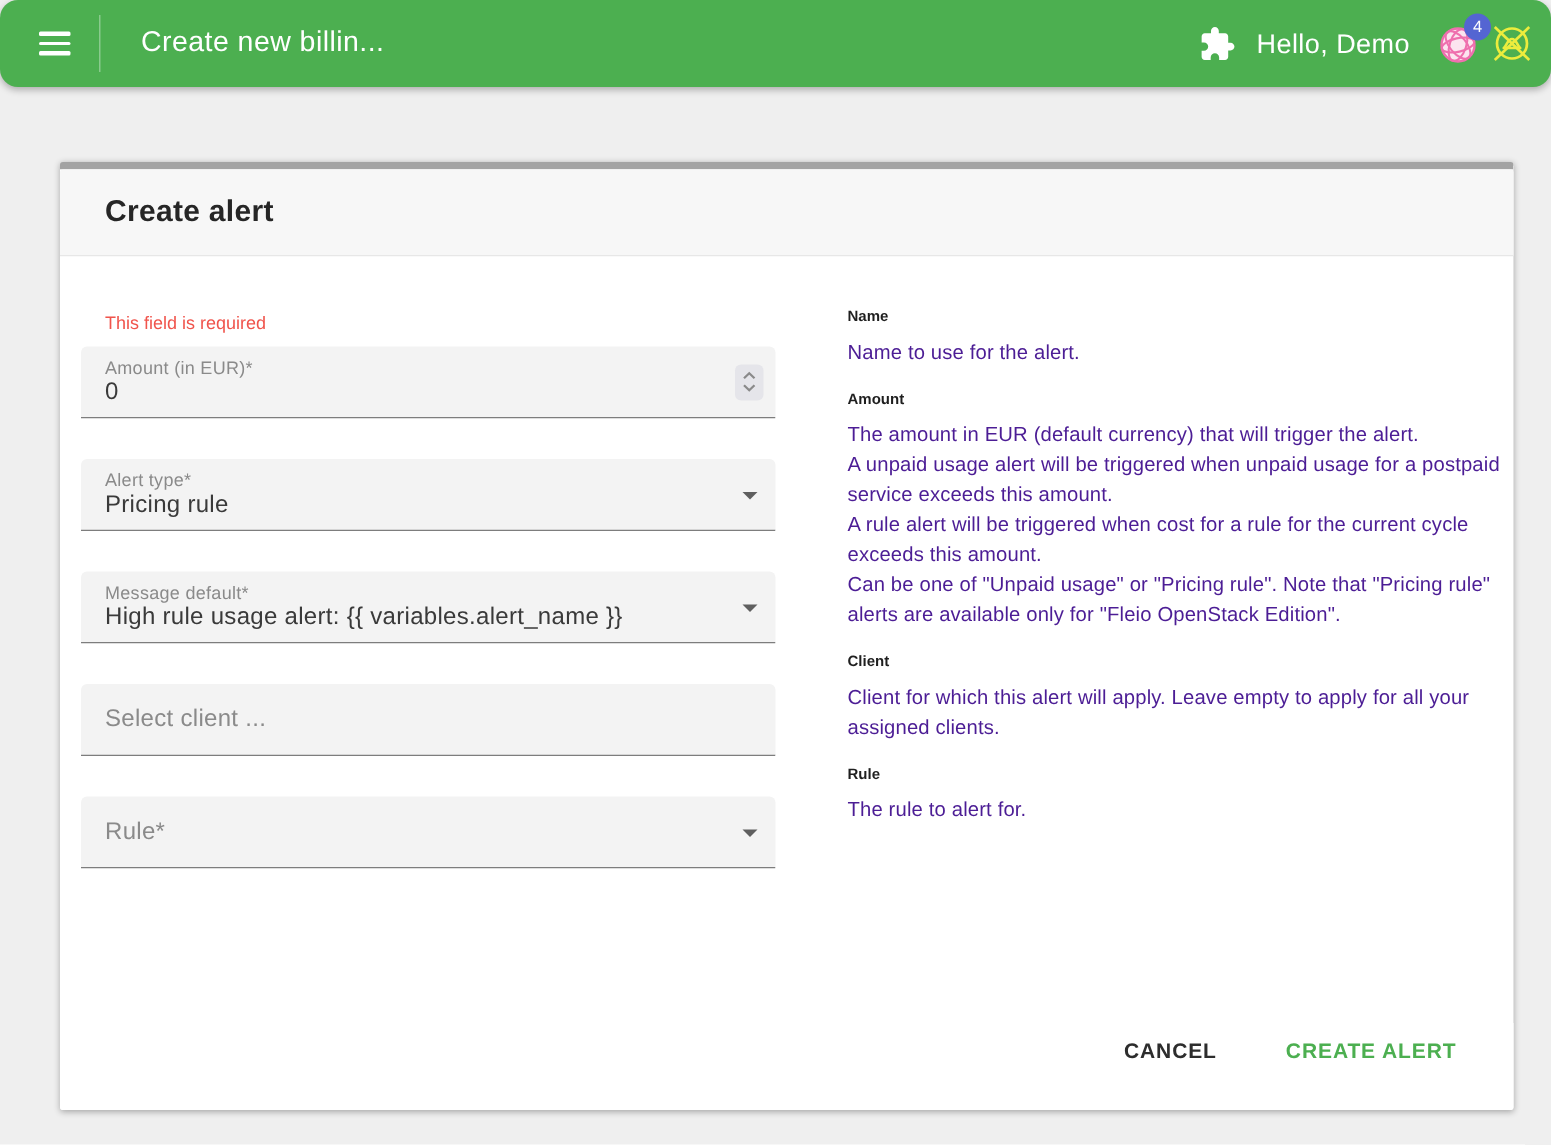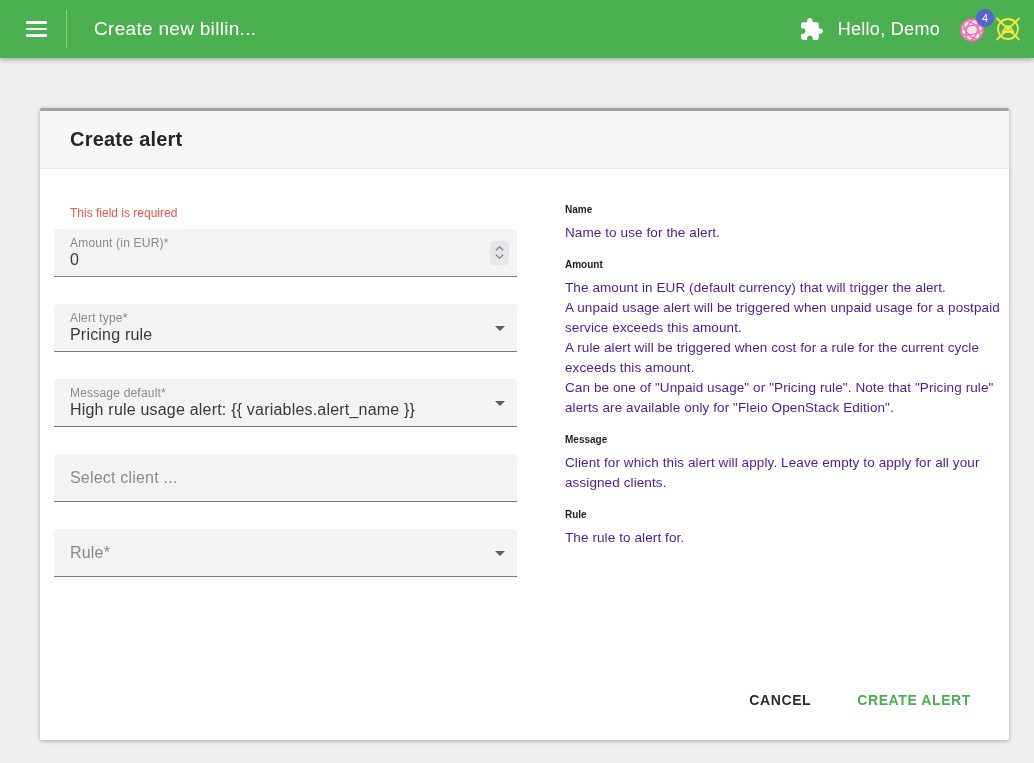--- a/index.html
+++ b/index.html
@@ -12,20 +12,21 @@
     color:#3a3a3a;
   }
 
   
   .toolbar {
     position:absolute; top:0; left:0; right:0; height:58px;
     background:#4caf50;
     display:flex; align-items:center;
     box-shadow:0 2px 5px rgba(0,0,0,.28);
     z-index:10;
+    border-radius:12px;
   }
   .hamburger {
     width:48px; height:48px; margin-left:12px;
     background:transparent; border:none; cursor:pointer;
     display:flex; flex-direction:column; justify-content:center; align-items:center; gap:4px;
   }
   .hamburger .bar { width:21px; height:2.5px; background:#fff; border-radius:1px; }
   .tb-divider { width:1px; height:38px; background:rgba(255,255,255,.35); margin-left:6px; }
   .tb-title {
     color:#fff; font-size:19px; margin-left:27px; letter-spacing:.3px;
@@ -43,21 +44,21 @@
     min-width:18px; height:18px; border-radius:50%;
     background:#5465d2; color:#fff; font-size:11px;
     display:flex; align-items:center; justify-content:center;
   }
   .toolbar .last { margin-right:8px; }
 
   
   .card {
     position:absolute; left:40px; top:108px; width:969px; height:632px;
     background:#fff; border-radius:2px;
-    border-top:3px solid #a3a3a3;
+    border-top:5px solid #a3a3a3;
     box-shadow:0 1px 4px rgba(0,0,0,.3);
   }
   .card-header {
     height:58px; background:#f7f7f7;
     border-bottom:1px solid #e7e7e7;
     display:flex; align-items:center; padding-left:30px;
     border-radius:2px 2px 0 0;
   }
   .card-title { font-size:20px; font-weight:700; color:#262626; letter-spacing:.2px; }
 
@@ -214,21 +215,21 @@
       <div class="block">
         <div class="help-title">Amount</div>
         <div class="help-line">The amount in EUR (default currency) that will trigger the alert.</div>
         <div class="help-line">A unpaid usage alert will be triggered when unpaid usage for a postpaid service exceeds this amount.</div>
         <div class="help-line">A rule alert will be triggered when cost for a rule for the current cycle exceeds this amount.</div>
       </div>
       <div class="block">
         <div class="help-line">Can be one of "Unpaid usage" or "Pricing rule". Note that "Pricing rule" alerts are available only for "Fleio OpenStack Edition".</div>
       </div>
       <div class="block">
-        <div class="help-title">Message</div>
+        <div class="help-title">Client</div>
         <div class="help-line">Client for which this alert will apply. Leave empty to apply for all your assigned clients.</div>
       </div>
       <div class="block">
         <div class="help-title">Rule</div>
         <div class="help-line">The rule to alert for.</div>
       </div>
     </aside>
   </div>
 
   <div class="card-footer">

